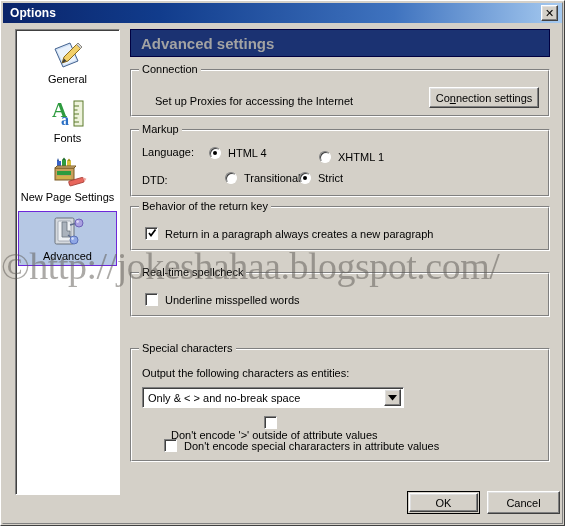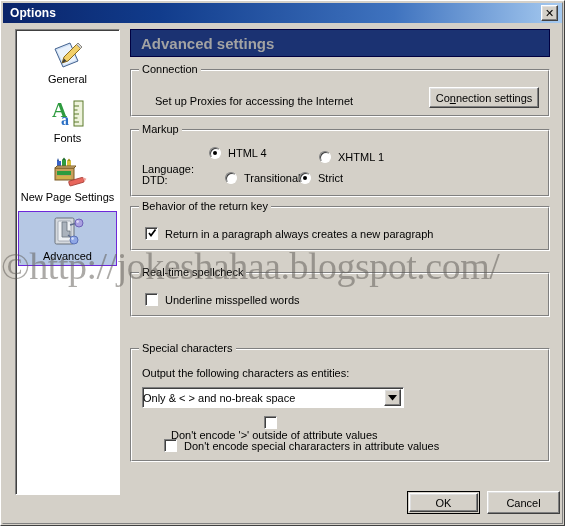--- a/index.html
+++ b/index.html
@@ -205,21 +205,21 @@
   .combo{
     position:absolute;
     background:#ffffff;
     border:1px solid #808080;
     border-right-color:#ffffff;border-bottom-color:#ffffff;
     box-shadow:inset 1px 1px 0 #404040;
     box-sizing:border-box;
     display:flex;align-items:center;cursor:default;
   }
   .combo .ctext{
-    flex:1;font-size:11px;white-space:nowrap;overflow:hidden;
+    flex:1;padding-left:5px;font-size:11px;white-space:nowrap;overflow:hidden;
     font-family:"Liberation Sans","DejaVu Sans",sans-serif;
   }
   .combo .cbtn{
     width:17px;height:17px;margin-right:2px;flex:none;
     background:#d4d0c8;
     border:1px solid #ffffff;
     border-right-color:#404040;border-bottom-color:#404040;
     box-shadow:inset -1px -1px 0 #808080, inset 1px 1px 0 #dfdfdf;
     box-sizing:border-box;
     display:flex;align-items:center;justify-content:center;
@@ -339,21 +339,21 @@
           <div class="btn" style="right:10px;top:17px;width:110px;height:21px;">
             <span><span>Co</span><span class="accel">n</span><span>nection settings</span></span>
           </div>
         </div>
       </div>
 
       <div class="group" style="top:100px;height:68px;">
         <div class="inner-border"></div>
         <span class="group-title">Markup</span>
         <div class="group-body">
-          <span class="lbl" style="left:11px;top:33px;">Language:</span>
+          <span class="lbl" style="left:11px;top:16px;">Language:</span>
           <span class="lbl" style="left:11px;top:44px;">DTD:</span>
 
           <div class="radio-wrap" style="left:78px;top:17px;">
             <span class="radio">
                 <span class="dot"></span>
               </span>
             <span class="rlabel">HTML 4</span>
           </div>
           <div class="radio-wrap" style="left:168px;top:21px;padding-left:20px;">
             <span class="radio"></span>

